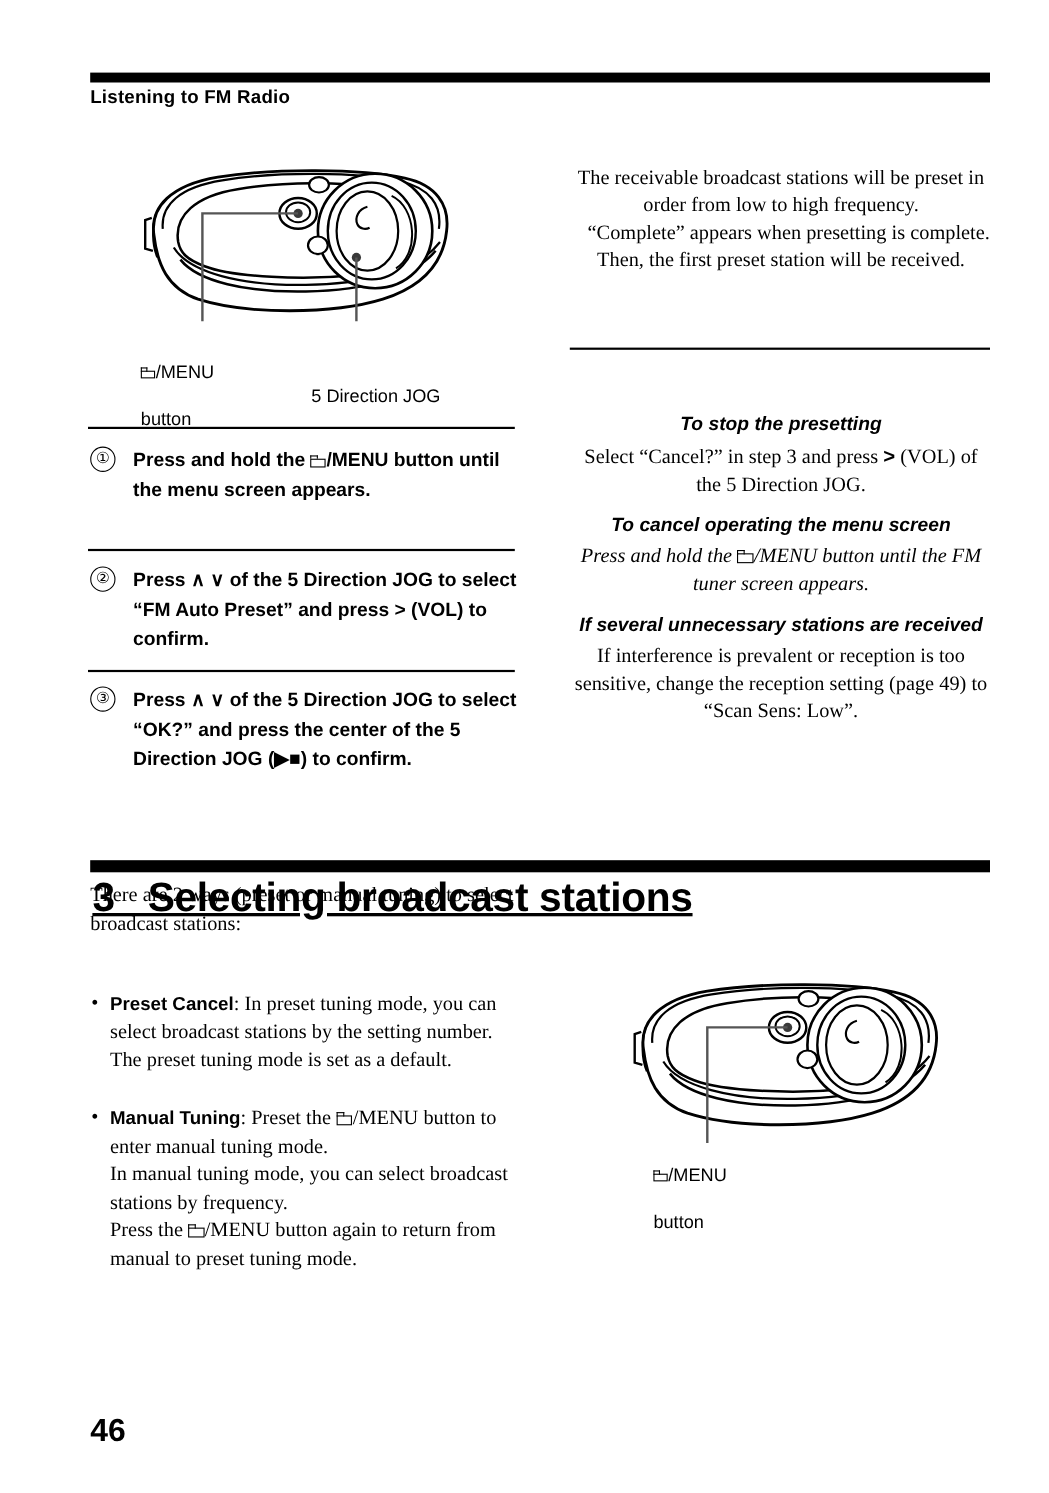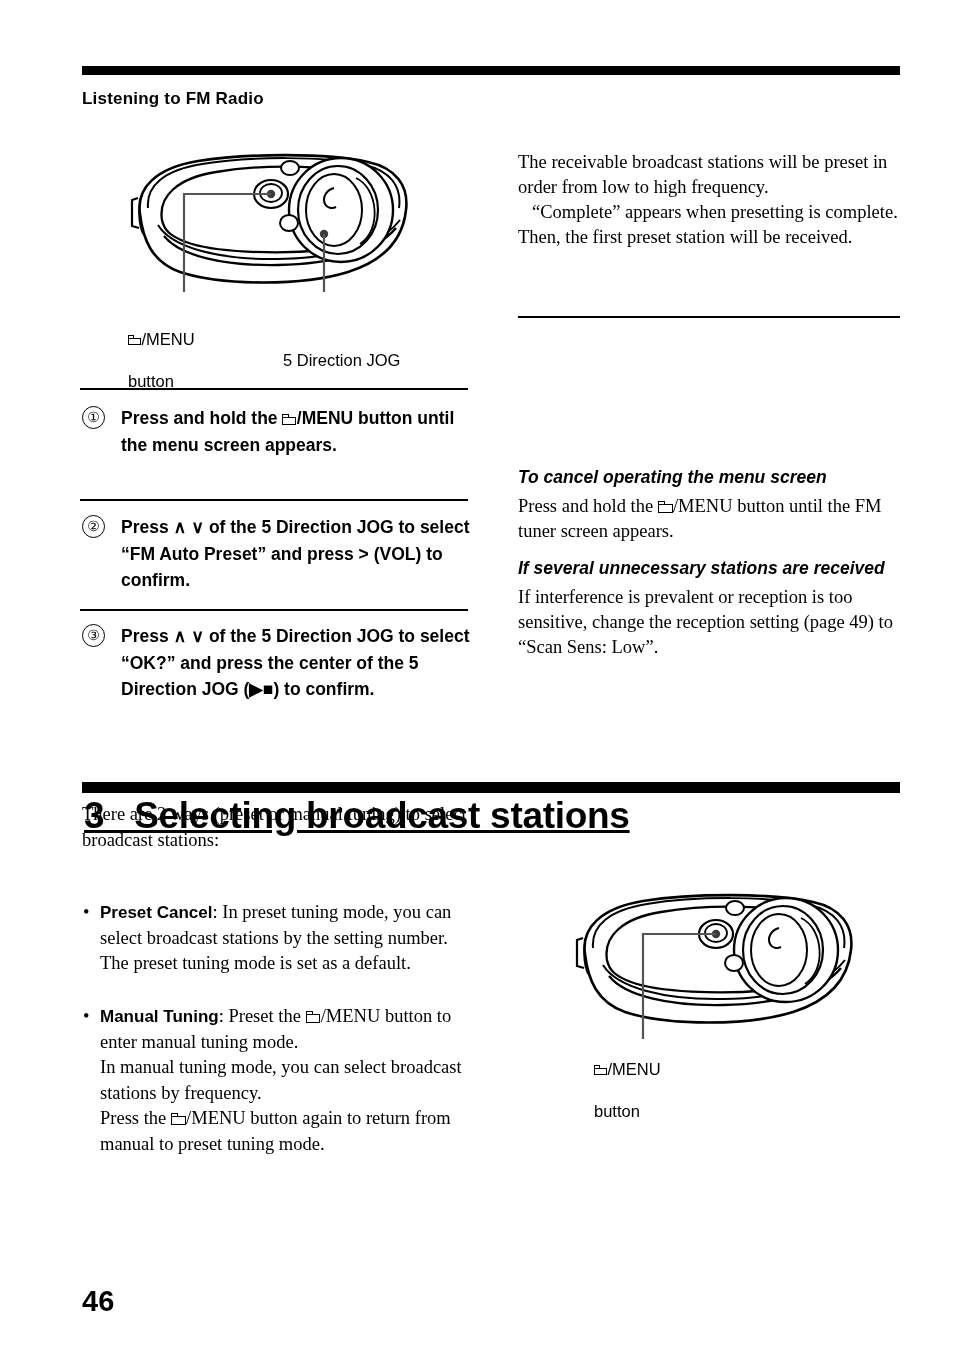--- a/index.html
+++ b/index.html
@@ -26,30 +26,31 @@
     position: absolute;
     left: 82px;
     top: 66px;
     width: 818px;
     height: 9px;
     background: #000;
   }
   .header-title {
     position: absolute;
     left: 82px;
-    top: 89px;
+    top: 79px;
     font-family: "Liberation Sans", sans-serif;
     font-weight: bold;
     font-size: 17px;
     letter-spacing: 0.2px;
   }
   .col-right {
     position: absolute;
     left: 518px;
     width: 384px;
+    text-align: center;
   }
 
   
   .device-fig { position: absolute; }
   .device-fig svg { display: block; }
 
   .callout-label {
     position: absolute;
     font-family: "Liberation Sans", sans-serif;
     font-size: 16.5px;
@@ -265,24 +266,28 @@
     <span class="body">Press ∧ ∨ of the 5 Direction JOG to select “OK?” and press the center of the 5 Direction JOG (▶■) to confirm.</span>
   </div>
 
   <div class="col-right prose" style="top:150px;">
     <div>The receivable broadcast stations will be preset in order from low to high frequency.</div>
     <div style="text-indent:14px;">“Complete” appears when presetting is complete. Then, the first preset station will be received.</div>
   </div>
 
   <div class="rule" style="left:518px; top:316px; width:382px;"></div>
 
+  <div class="col-right" style="top:374px;">
+    <div class="sub-head">To stop the presetting</div>
+    <div class="prose" style="margin-top:5px;"><span>Select “Cancel?” in step 3 and press </span><span class="gt">&gt;</span><span> (VOL) of the 5 Direction JOG.</span></div>
+  </div>
 
   <div class="col-right" style="top:466px;">
     <div class="sub-head">To cancel operating the menu screen</div>
-    <div class="prose" style="margin-top:5px;"><span>Press and hold the </span><span class="folder-ico serif"></span><span>/MENU button until the FM tuner screen appears.</span></div>
+    <div class="prose" style="margin-top:5px;font-style:italic;"><span>Press and hold the </span><span class="folder-ico serif"></span><span>/MENU button until the FM tuner screen appears.</span></div>
   </div>
 
   <div class="col-right" style="top:557px;">
     <div class="sub-head">If several unnecessary stations are received</div>
     <div class="prose" style="margin-top:5px;">If interference is prevalent or reception is too sensitive, change the reception setting (page 49) to “Scan Sens: Low”.</div>
   </div>
 
   <div class="sec-bar"></div>
   <div class="sec-title">3   Selecting broadcast stations</div>
 

